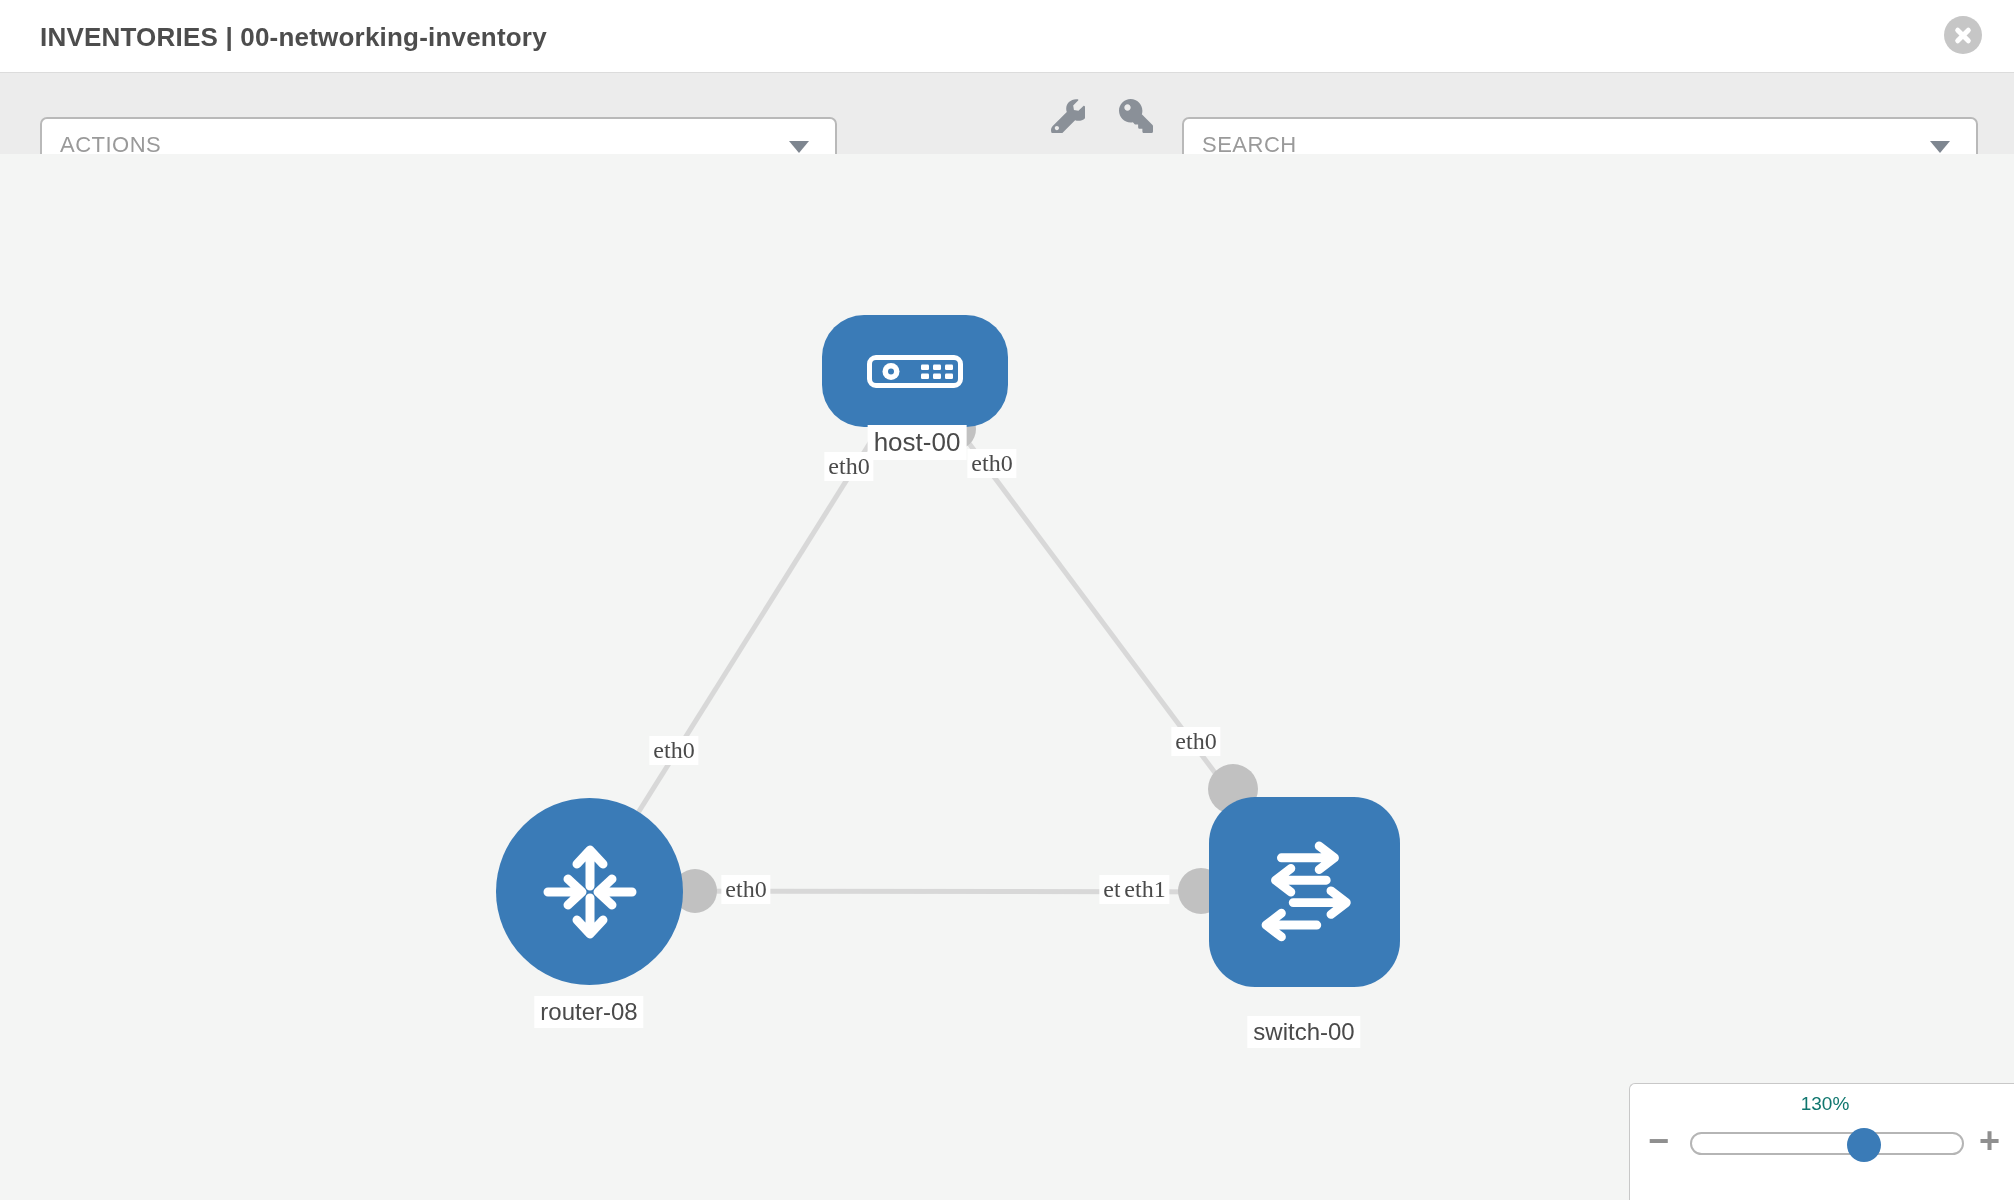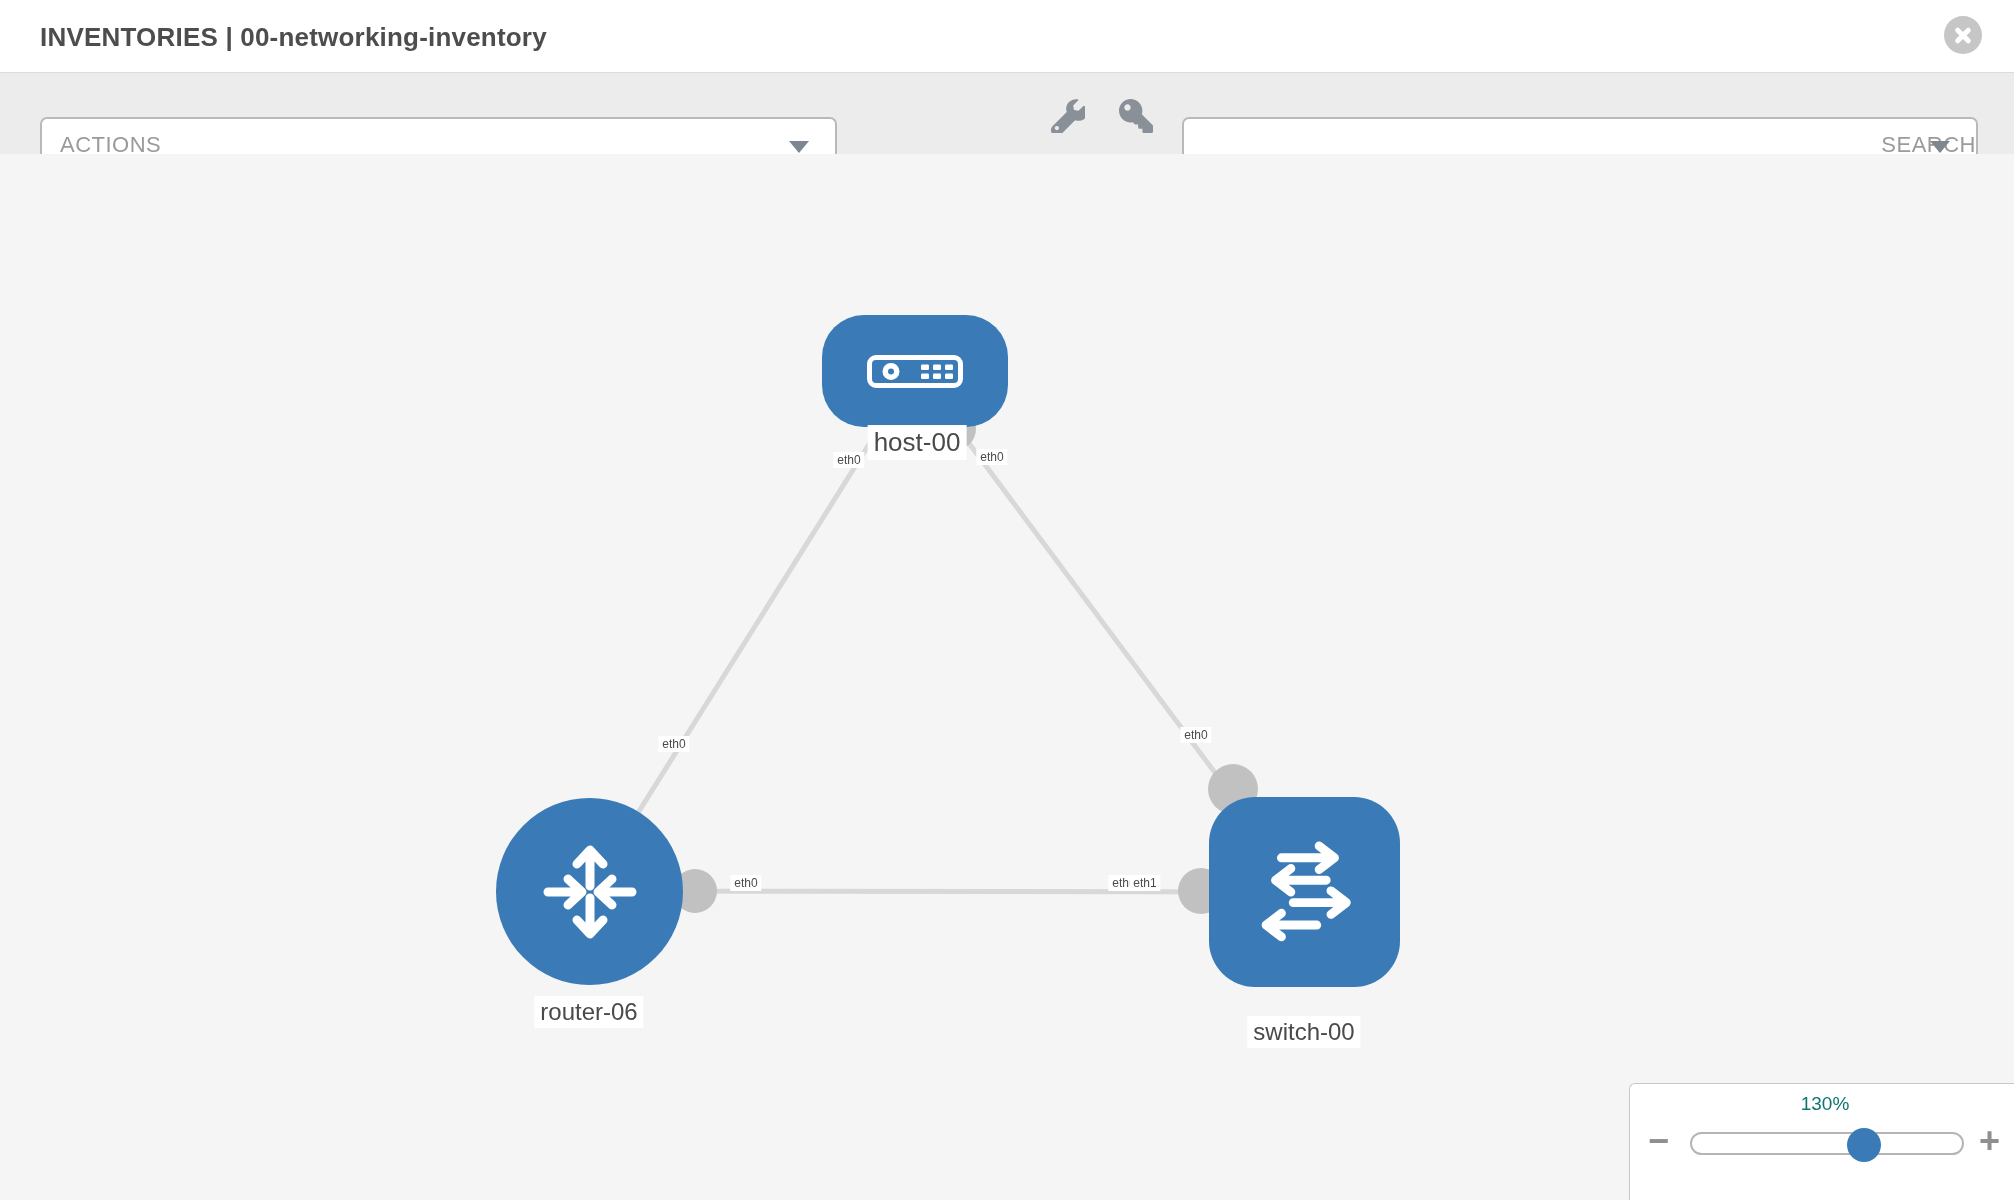--- a/index.html
+++ b/index.html
@@ -17,21 +17,21 @@
   .close-x::before{transform:rotate(45deg);}
   .close-x::after{transform:rotate(-45deg);}
 
   
   .toolbar{position:absolute;top:72px;left:0;width:2014px;height:81px;
     background:#ececec;border-top:1px solid #dcdcdc;border-bottom:1px solid #cdcdcd;
     box-sizing:content-box;}
   .dropdown{position:absolute;top:12px;height:57px;background:#fff;
     border:2px solid #b9b9b9;border-radius:7px;box-sizing:border-box;cursor:pointer;margin-top:32px;}
   .dropdown-actions{left:40px;width:797px;}
-  .dropdown-search{left:1182px;width:796px;text-align:right;}
+  .dropdown-search{left:1182px;width:796px;}
   .dd-label{display:block;line-height:52px;padding-left:18px;font-size:22px;
     color:#9a9a9a;letter-spacing:.5px;}
   .caret{position:absolute;right:26px;top:50%;margin-top:-5px;width:0;height:0;
     border-left:10px solid transparent;border-right:10px solid transparent;
     border-top:12px solid #7e8690;}
   .tool-btn{position:absolute;top:26px;width:34px;height:34px;cursor:pointer;}
   .tool-btn svg{width:100%;height:100%;}
   .btn-wrench{left:1051px;}
   .btn-key{left:1119px;}
 
@@ -43,21 +43,21 @@
   .node{position:absolute;background:#3a7bb7;display:flex;align-items:center;
     justify-content:center;cursor:pointer;z-index:2;}
   .node-host{left:822px;top:161px;width:186px;height:112px;border-radius:42px;}
   .node-router{left:496px;top:644px;width:187px;height:187px;border-radius:50%;}
   .node-switch{left:1209px;top:643px;width:191px;height:190px;border-radius:46px;}
 
   .chip{position:absolute;background:#fff;color:#4a4a4a;white-space:nowrap;
     transform:translateX(-50%);z-index:3;}
   .node-label{font-size:26px;padding:2px 6px;}
   .node-label-sm{font-size:24px;padding:2px 6px;}
-  .port-label{font-size:12px;padding:1px 4px;}
+  .port-label{font-size:24px;padding:1px 4px;font-family:Liberation Serif, serif;}
 
   .lbl-host{left:917px;top:271px;}
   .lbl-router{left:589px;top:842px;}
   .lbl-switch{left:1304px;top:842px;margin-top:20px;}
   .port-host-left{left:849px;top:298px;}
   .port-host-right{left:992px;top:295px;}
   .port-hr-mid{left:674px;top:582px;}
   .port-hs-mid{left:1196px;top:573px;}
   .port-router{left:746px;top:721px;}
   .port-sw-back{left:1124px;top:721px;z-index:3;}
@@ -162,21 +162,21 @@
       <g stroke="#fff" stroke-width="7.5" fill="none" stroke-linecap="round" stroke-linejoin="round">
         <path d="M30 21 H74 M62 11 L75 21 L62 31"></path>
         <path d="M68 40 H26 M38 30 L25 40 L38 50"></path>
         <path d="M40 59 H84 M72 49 L85 59 L72 69"></path>
         <path d="M60 78 H18 M30 68 L17 78 L30 88"></path>
       </g>
     </svg>
   </div>
 
   <div class="chip node-label lbl-host">host-00</div>
-  <div class="chip node-label-sm lbl-router">router-06</div>
+  <div class="chip node-label-sm lbl-router">router-08</div>
   <div class="chip node-label-sm lbl-switch">switch-00</div>
 
   <div class="chip port-label port-host-left">eth0</div>
   <div class="chip port-label port-host-right">eth0</div>
   <div class="chip port-label port-hr-mid">eth0</div>
   <div class="chip port-label port-hs-mid">eth0</div>
   <div class="chip port-label port-router">eth0</div>
   <div class="chip port-label port-sw-back">eth0</div>
   <div class="chip port-label port-sw-front">eth1</div>
 

